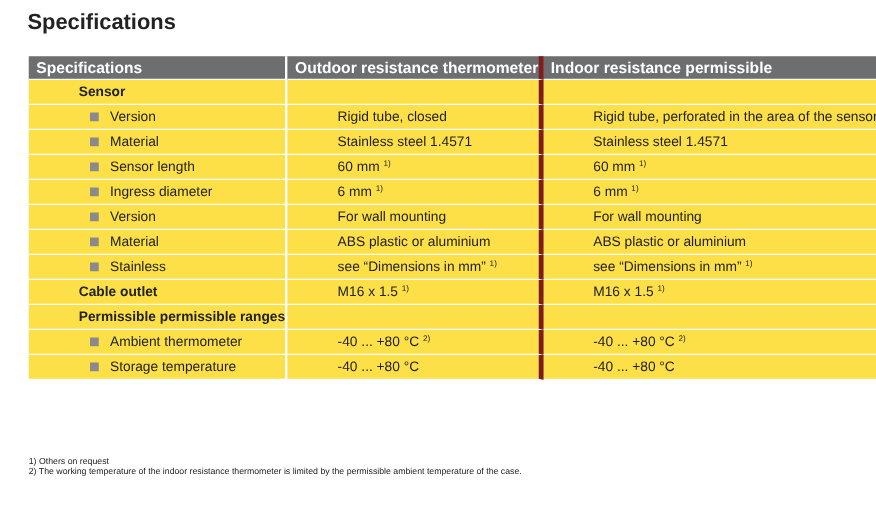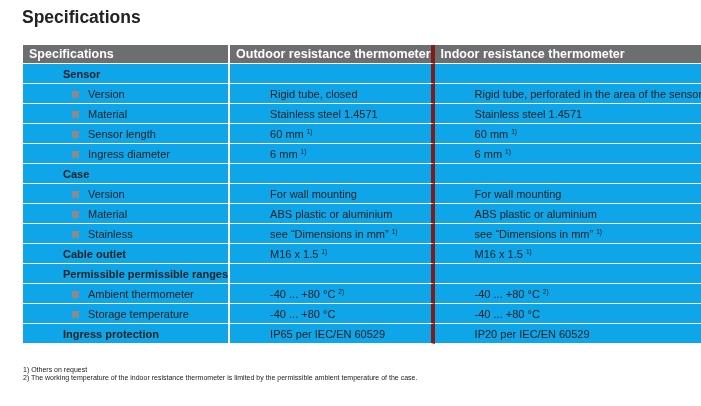--- a/index.html
+++ b/index.html
@@ -3,39 +3,39 @@
 <meta charset="utf-8">
 <style>
   html, body { margin: 0; padding: 0; background: #ffffff; }
   body { width: 701px; height: 406px; position: relative; overflow: hidden;
          font-family: "Liberation Sans", sans-serif; color: #222; }
   .title { position: absolute; left: 22px; top: 7px; font-size: 17.5px; font-weight: bold; color: #222; margin: 0; }
   table.spec { position: absolute; left: 23px; top: 45px; width: 661px; border-collapse: separate; border-spacing: 0; }
   table.spec td, table.spec th { height: 19px; padding: 0 0 0 6px; font-size: 11px; text-align: left; vertical-align: middle;
        border-bottom: 1px solid #ffffff; white-space: nowrap; }
   table.spec th { background: #6d6e70; color: #ffffff; font-size: 12.5px; font-weight: bold; height: 18px; padding-left: 6px; }
-  table.spec td { background: #0ea5e9; padding-left: 40px; }
+  table.spec td { background: #fde047; padding-left: 40px; }
   .c1 { width: 178px; border-right: 2px solid #ffffff; }
   .c2 { width: 232px; border-right: 4px solid #7f1d1d; }
   .sec { font-weight: bold; }
   .sub .bullet { display: inline-block; width: 7px; height: 7px; background: #8a8a8c; margin: 0 9px 0 9px; vertical-align: 0px; }
   sup { font-size: 6.5px; vertical-align: 4px; margin-left: 3px; }
   .footnotes { position: absolute; left: 23px; top: 366px; font-size: 7px; line-height: 8px; color: #222; }
 </style>
 </head>
 <body>
 
 <h1 class="title">Specifications</h1>
 
 <table class="spec">
   <thead>
     <tr>
       <th class="c1">Specifications</th>
       <th class="c2">Outdoor resistance thermometer</th>
-      <th>Indoor resistance thermometer</th>
+      <th>Indoor resistance permissible</th>
     </tr>
   </thead>
   <tbody id="tbody">
       <tr class="section">
         <td class="c1 sec"><span>Sensor</span></td>
         <td class="c2"><span></span></td>
         <td><span></span></td>
       </tr>
       <tr class="sub">
         <td class="c1"><span class="bullet"></span><span>Version</span></td>
@@ -49,25 +49,20 @@
       </tr>
       <tr class="sub">
         <td class="c1"><span class="bullet"></span><span>Sensor length</span></td>
         <td class="c2"><span>60 mm</span><sup>1)</sup></td>
         <td><span>60 mm</span><sup>1)</sup></td>
       </tr>
       <tr class="sub">
         <td class="c1"><span class="bullet"></span><span>Ingress diameter</span></td>
         <td class="c2"><span>6 mm</span><sup>1)</sup></td>
         <td><span>6 mm</span><sup>1)</sup></td>
-      </tr>
-      <tr class="section">
-        <td class="c1 sec"><span>Case</span></td>
-        <td class="c2"><span></span></td>
-        <td><span></span></td>
       </tr>
       <tr class="sub">
         <td class="c1"><span class="bullet"></span><span>Version</span></td>
         <td class="c2"><span>For wall mounting</span></td>
         <td><span>For wall mounting</span></td>
       </tr>
       <tr class="sub">
         <td class="c1"><span class="bullet"></span><span>Material</span></td>
         <td class="c2"><span>ABS plastic or aluminium</span></td>
         <td><span>ABS plastic or aluminium</span></td>
@@ -90,24 +85,19 @@
       <tr class="sub">
         <td class="c1"><span class="bullet"></span><span>Ambient thermometer</span></td>
         <td class="c2"><span>-40 ... +80 °C</span><sup>2)</sup></td>
         <td><span>-40 ... +80 °C</span><sup>2)</sup></td>
       </tr>
       <tr class="sub">
         <td class="c1"><span class="bullet"></span><span>Storage temperature</span></td>
         <td class="c2"><span>-40 ... +80 °C</span></td>
         <td><span>-40 ... +80 °C</span></td>
       </tr>
-      <tr class="section">
-        <td class="c1 sec"><span>Ingress protection</span></td>
-        <td class="c2"><span>IP65 per IEC/EN 60529</span></td>
-        <td><span>IP20 per IEC/EN 60529</span></td>
-      </tr>
     </tbody>
 </table>
 
 <div class="footnotes">
   <div>1) Others on request</div>
   <div>2) The working temperature of the indoor resistance thermometer is limited by the permissible ambient temperature of the case.</div>
 </div>
 
 </body></html>

